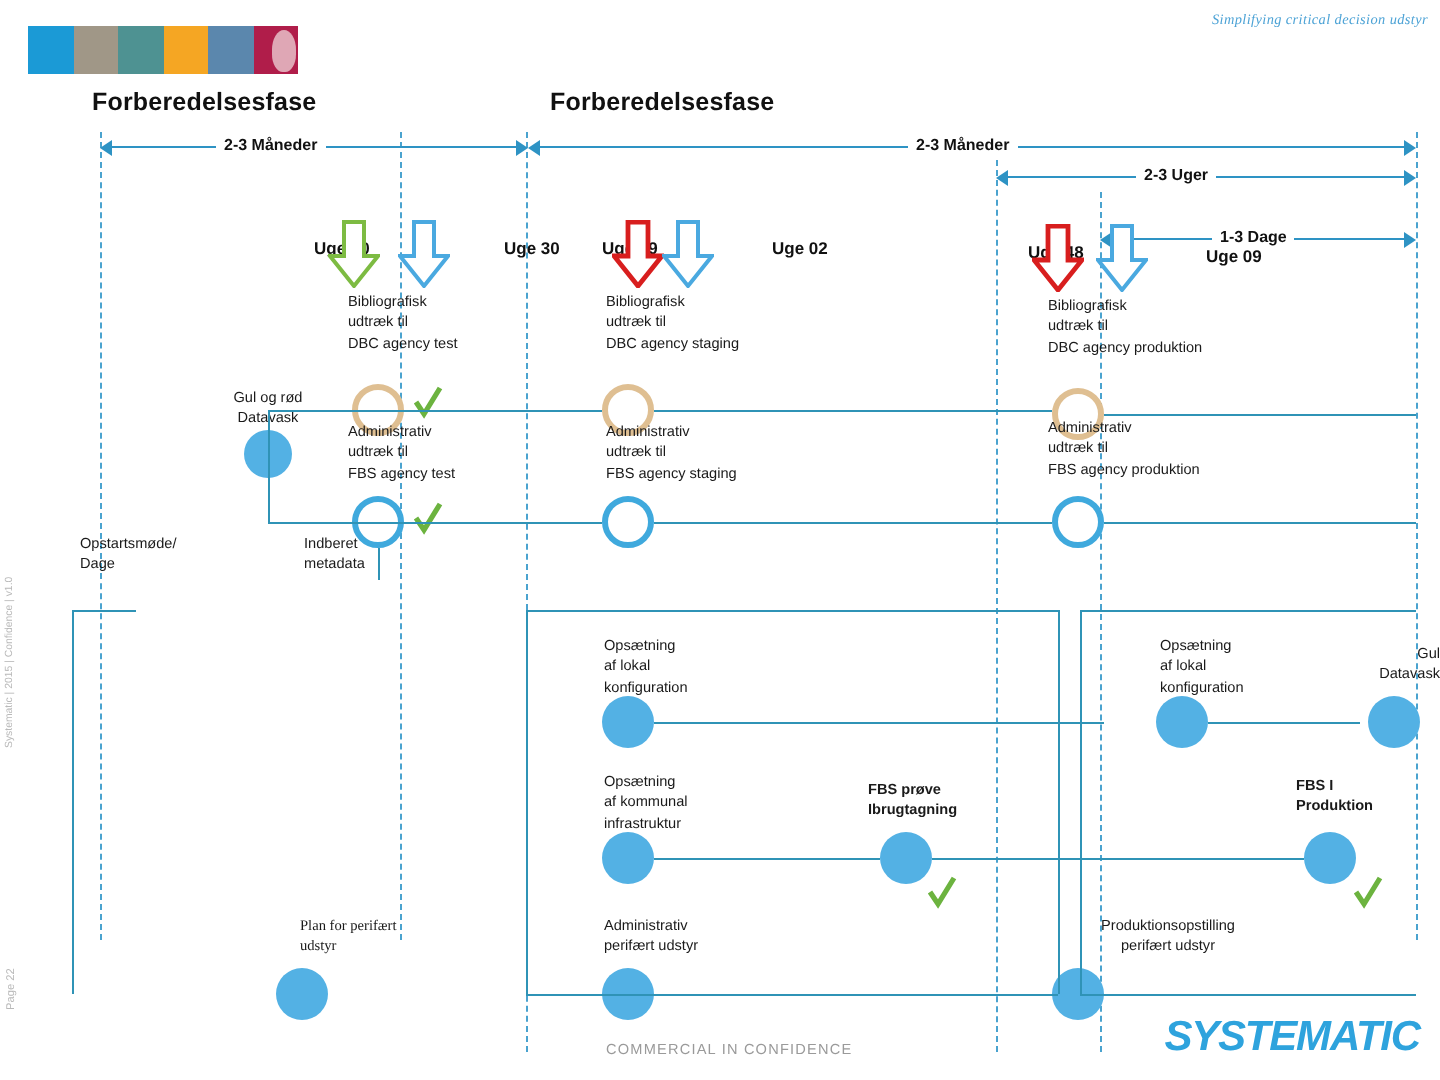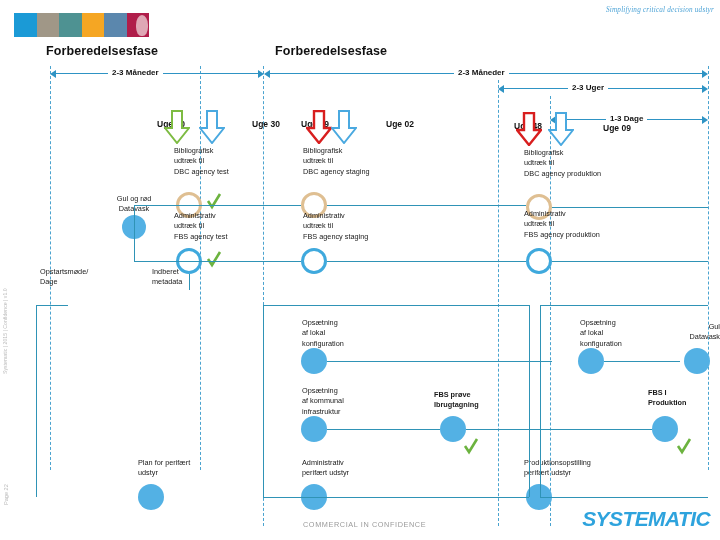--- a/index.html
+++ b/index.html
@@ -245,25 +245,25 @@
 <div class="abs check" style="left:676px;top:437px;">
   <svg viewBox="0 0 16 18">
       <path d="M2 9 L6 15 L14 2" fill="none" stroke="#6cb33f" stroke-width="2.6"></path>
     </svg>
 </div>
 
 <div class="abs mtext" style="left:302px;top:458px;width:96px;">Administrativ
 perifært udstyr</div>
 <div class="abs dot-blue" style="left:301px;top:484px;width:26px;height:26px;"></div>
 
-<div class="abs mtext" style="left:138px;top:458px;width:96px;">Plan for perifært
+<div class="abs mtext" style="left:150px;top:458px;width:96px;font-family:Liberation Serif, serif;">Plan for perifært
 udstyr</div>
 <div class="abs dot-blue" style="left:138px;top:484px;width:26px;height:26px;"></div>
 
-<div class="abs mtext" style="left:524px;top:458px;width:120px;">Produktionsopstilling
+<div class="abs mtext" style="left:524px;top:458px;width:120px;text-align:center;">Produktionsopstilling
 perifært udstyr</div>
 <div class="abs dot-blue" style="left:526px;top:484px;width:26px;height:26px;"></div>
 
 <div class="abs vline" style="left:263px;top:305px;height:192px;"></div>
 <div class="abs hline" style="left:263px;top:305px;width:266px;"></div>
 <div class="abs vline" style="left:529px;top:305px;height:192px;"></div>
 <div class="abs hline" style="left:263px;top:497px;width:266px;"></div>
 
 <div class="abs vline" style="left:540px;top:305px;height:192px;"></div>
 <div class="abs hline" style="left:540px;top:305px;width:168px;"></div>

